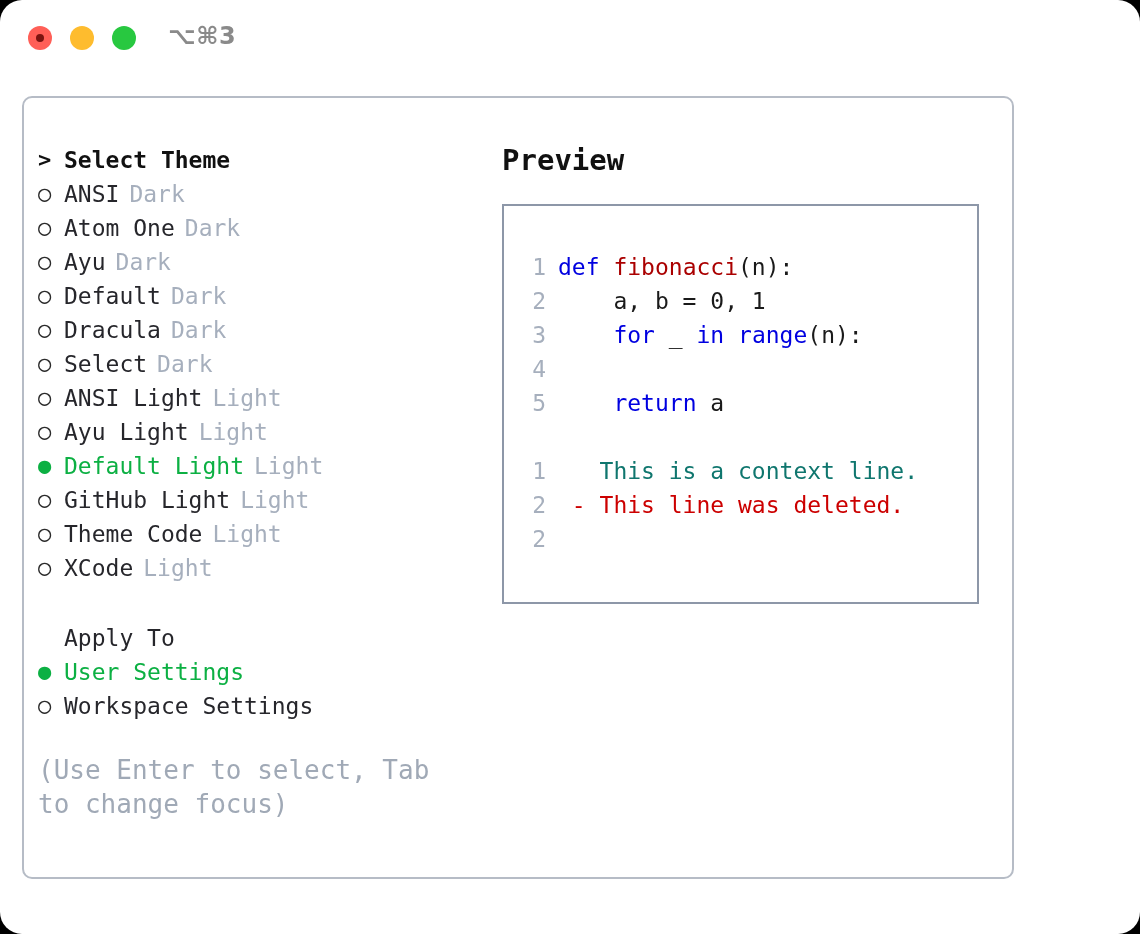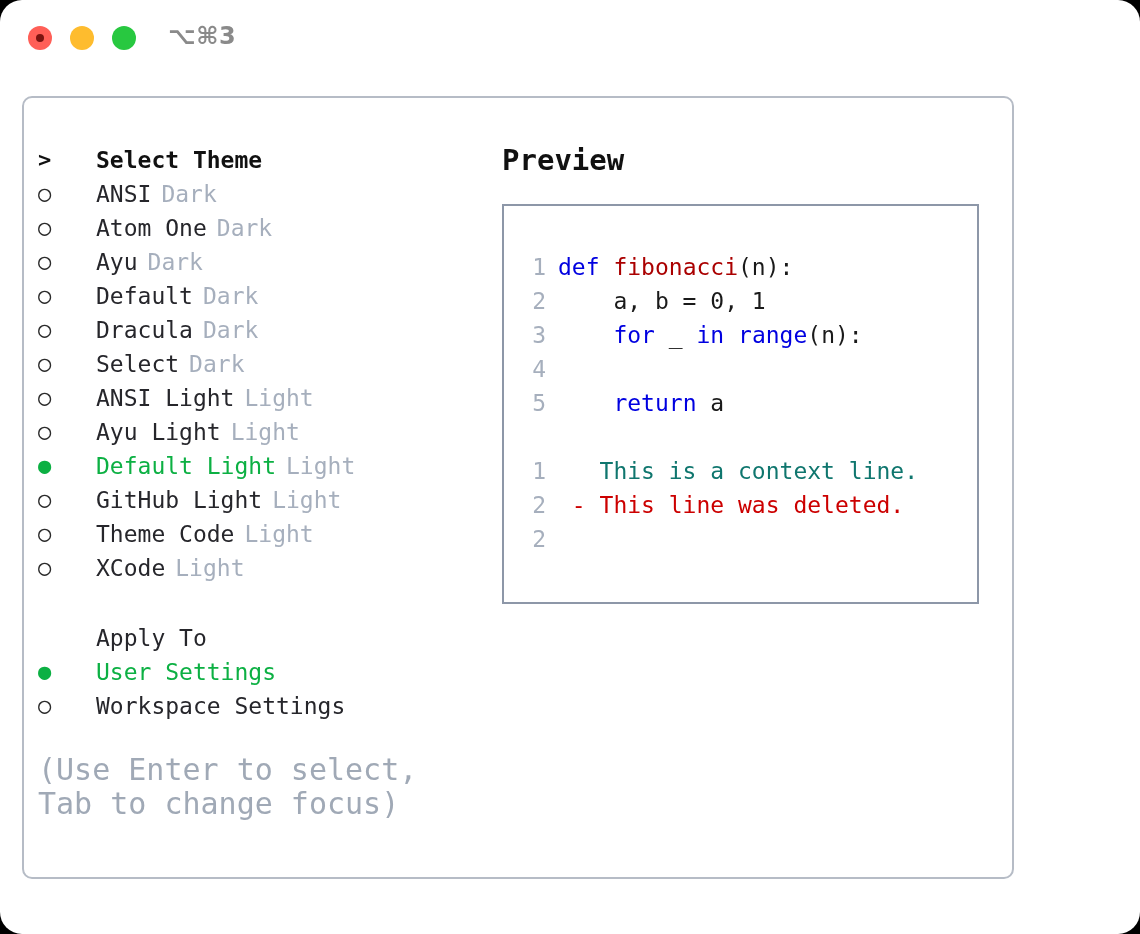--- a/index.html
+++ b/index.html
@@ -95,33 +95,33 @@
     color: #2b2b2b;
     text-align: left;
   }
   .marker.sel { color: #0cb043; }
   .marker.caret {
     font-weight: bold;
     color: #111111;
   }
   .marker.blank { color: transparent; }
 
-  .label { color: #26262b; margin-left: 32px; }
+  .label { color: #26262b; }
   .label.selected { color: #0cb043; }
   .label.heading { font-weight: bold; color: #111111; }
   .variant {
     color: #a6afbd;
     margin-left: 10px;
     text-align: center;
   }
   .spacer-md { height: 36px; }
 
   #hint {
     margin-top: 30px;
-    font-size: 30px;
+    font-size: 26px;
     line-height: 34px;
     color: #a0a9b6;
     width: 410px;
     white-space: pre-wrap;
   }
 
   
   #right-col {
     position: absolute;
     left: 478px; top: 45px;

